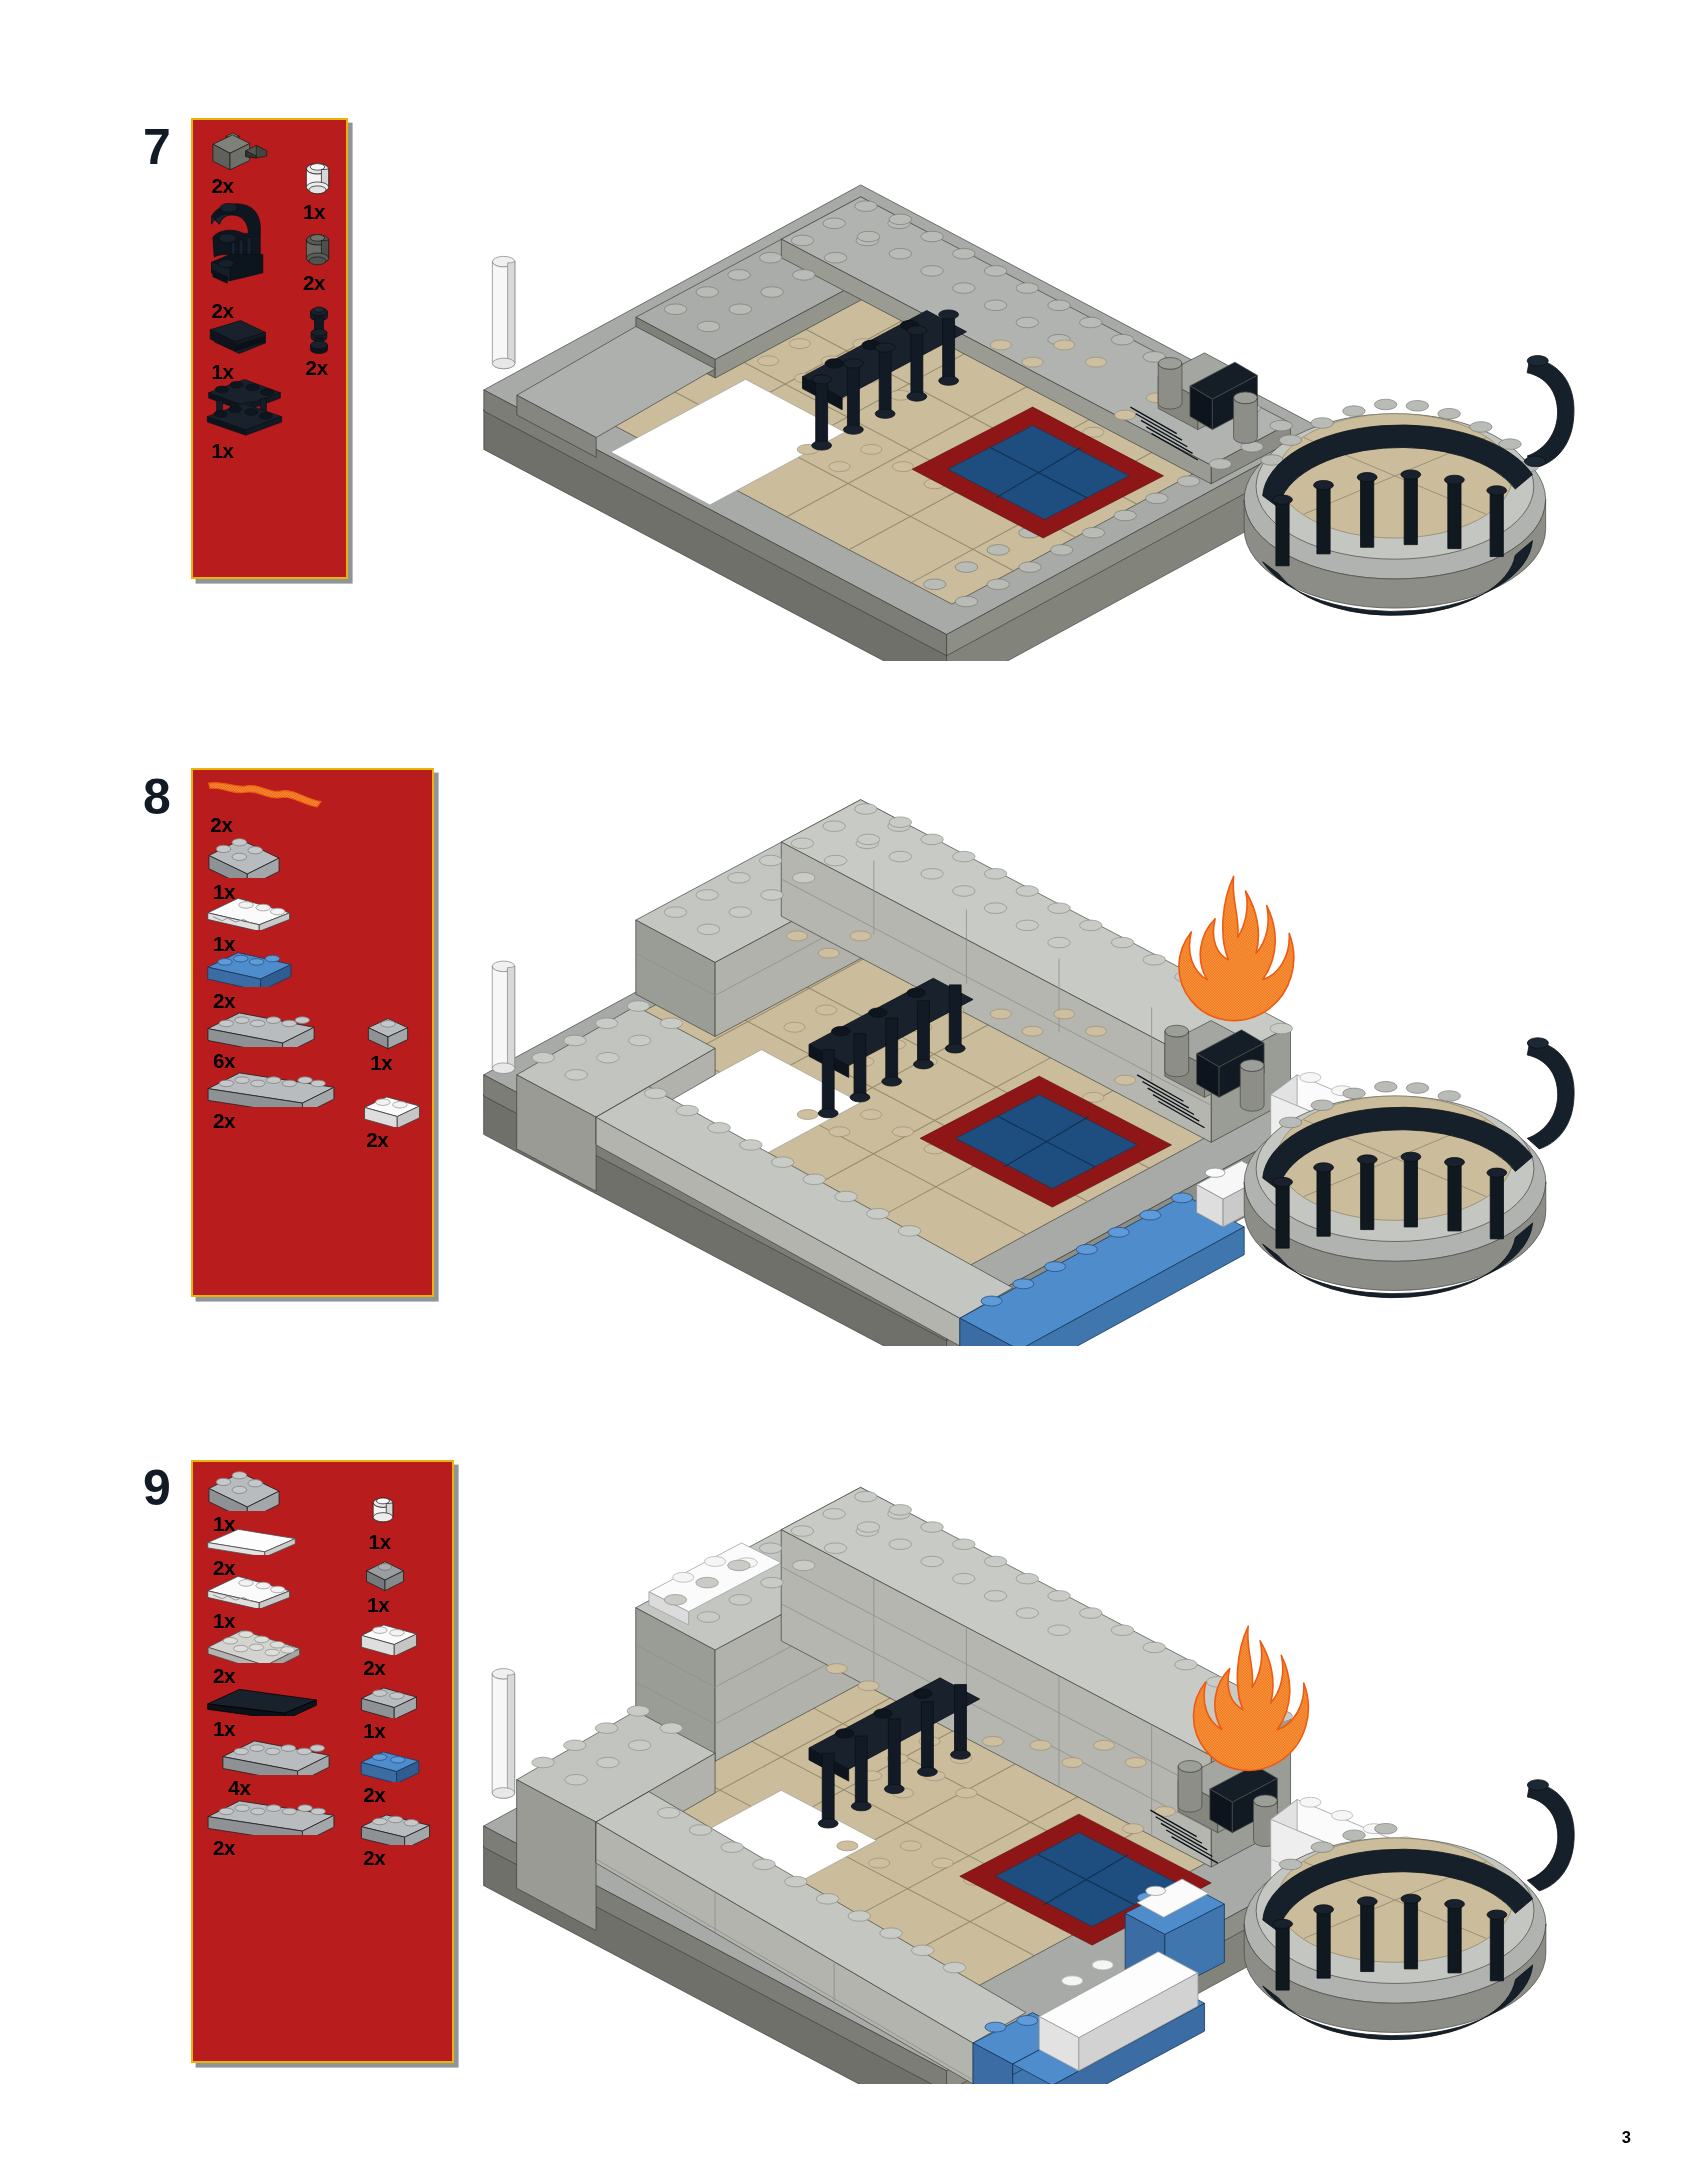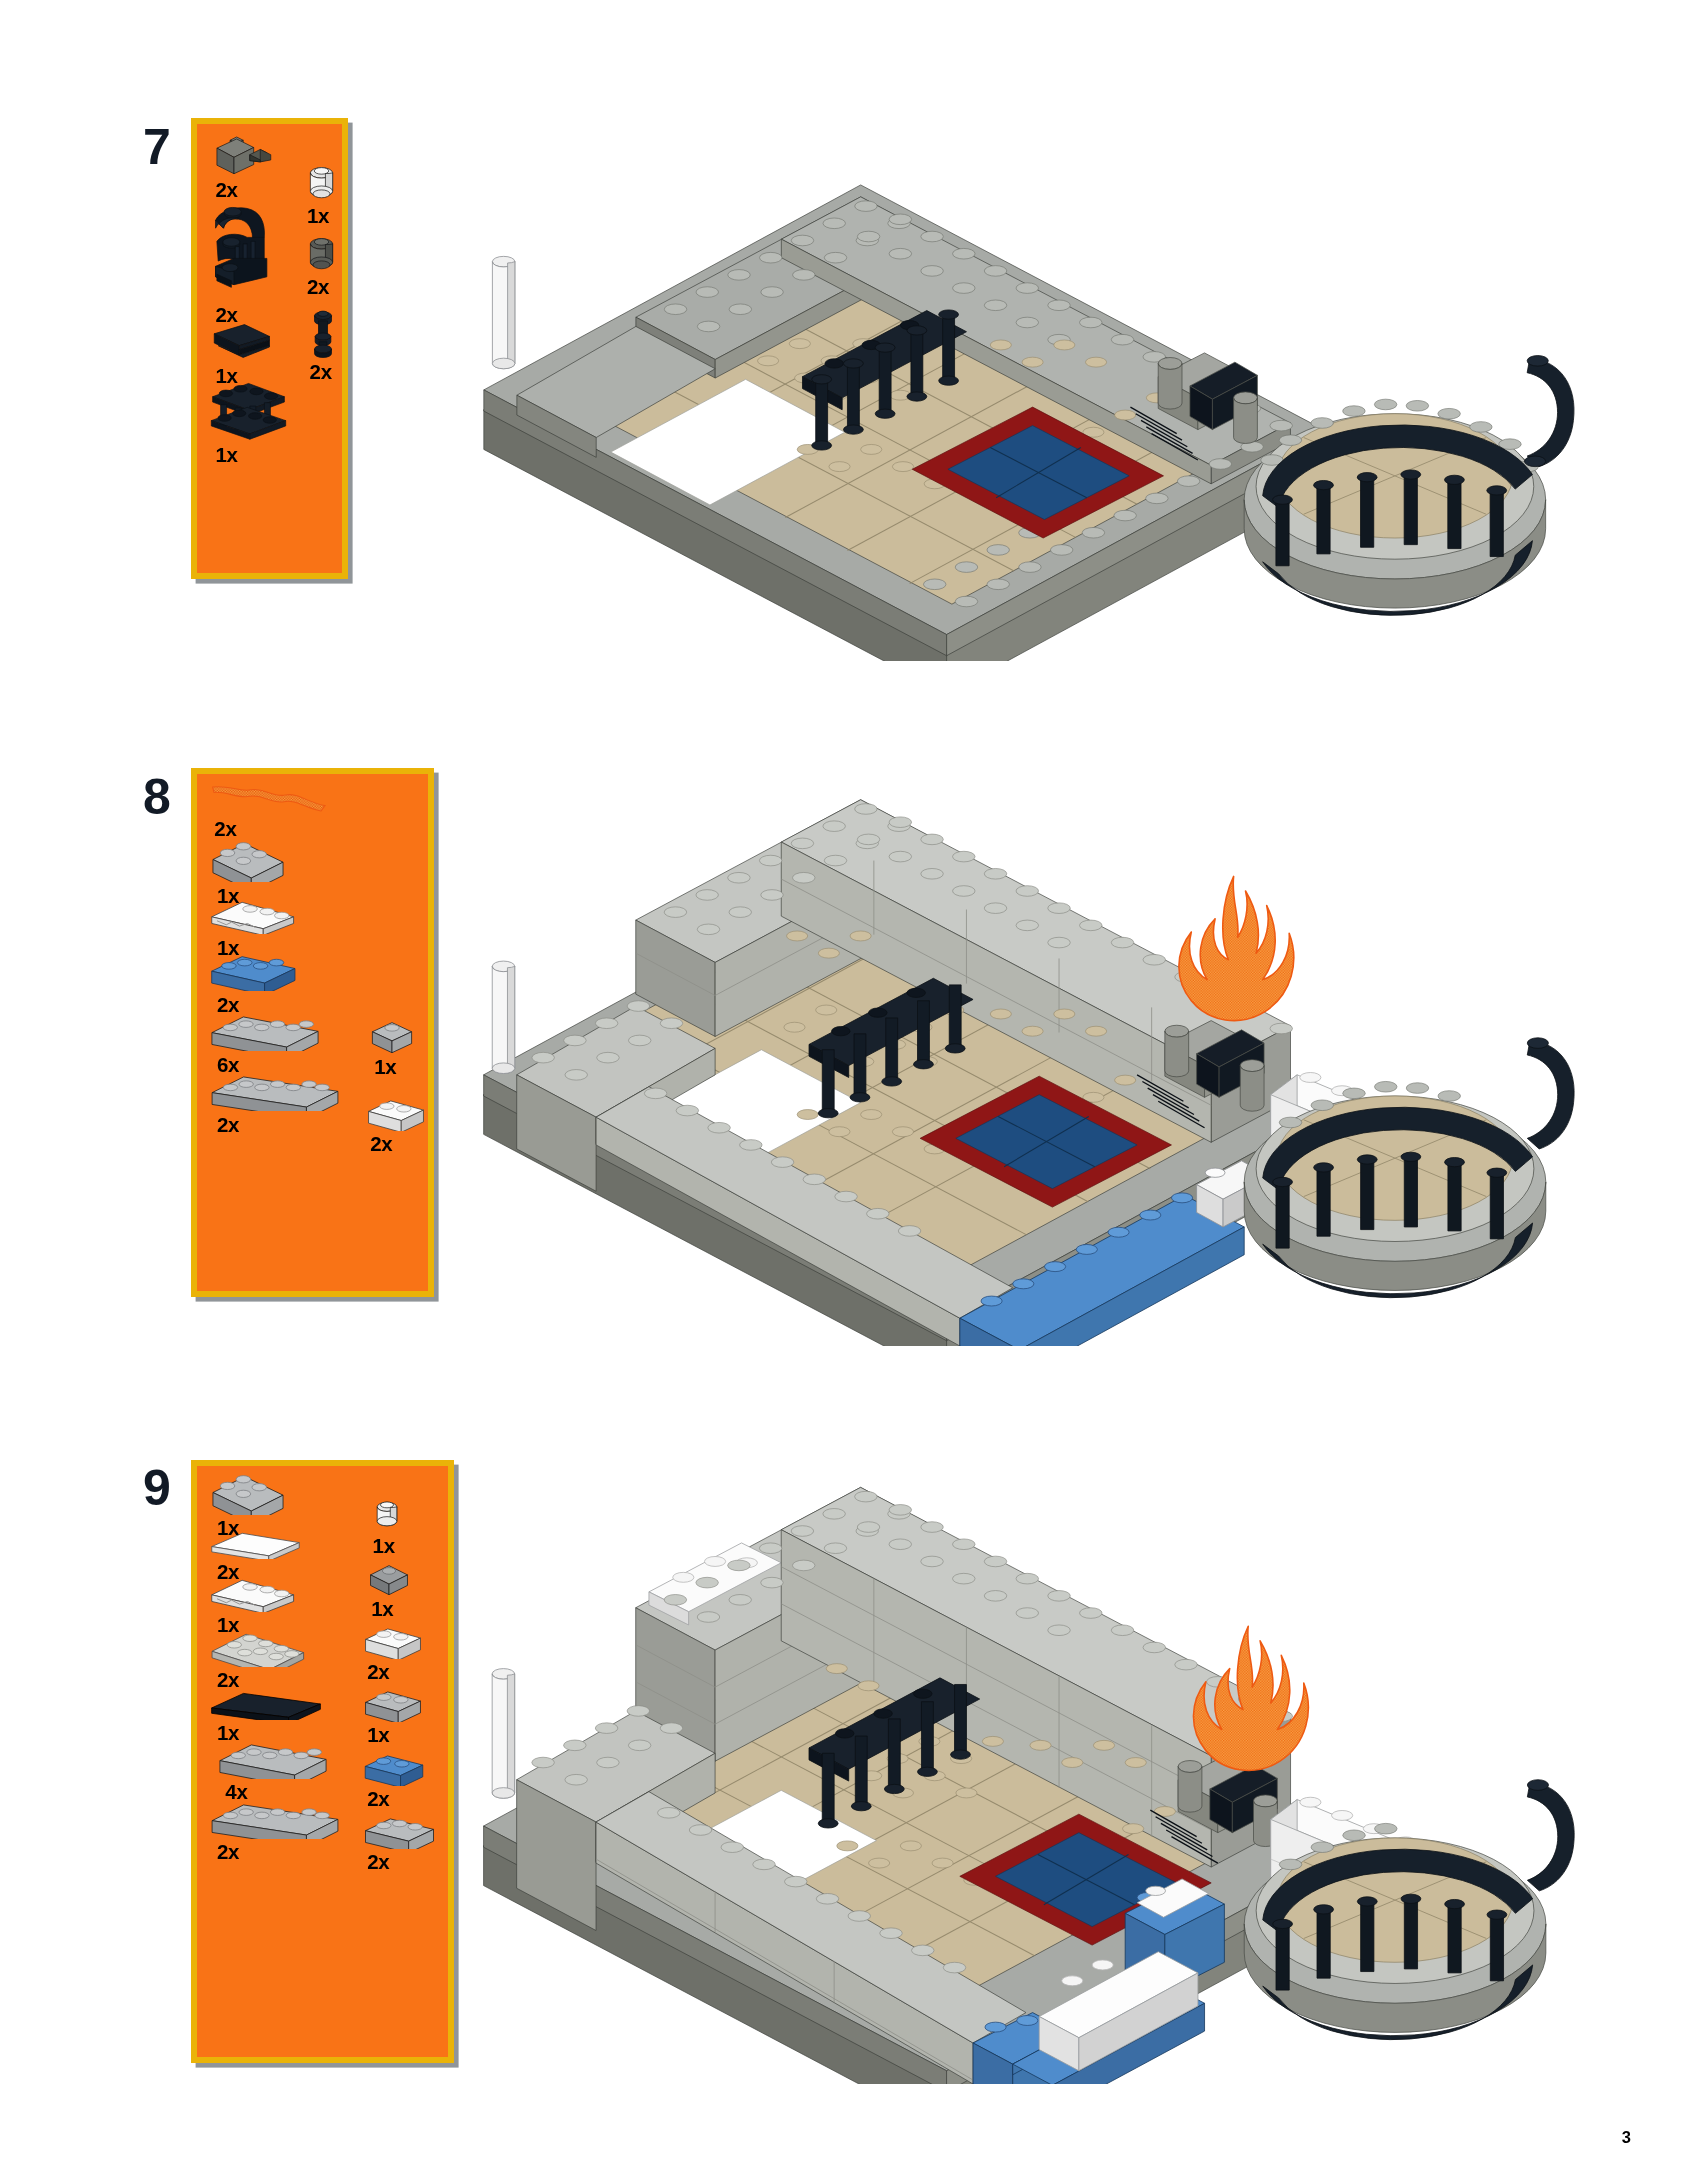--- a/index.html
+++ b/index.html
@@ -23,22 +23,22 @@
     font-weight: bold;
     font-size: 50px;
     color: #121a26;
     letter-spacing: -1.3px;
     line-height: 1;
   }
 
   
   .parts-box {
     position: absolute;
-    background: #f97316;
-    border: 6px solid #eab308;
+    background: #b91c1c;
+    border: 2px solid #eab308;
     box-shadow: 4.6px 4.6px 0 0 rgba(125,130,135,0.85);
     box-sizing: border-box;
   }
   .parts-col { position: absolute; }
   .part { position: absolute; text-align: center; }
   .part-qty {
     font-family: "Liberation Sans", sans-serif;
     font-weight: bold;
     font-size: 20.5px;
     color: #000;
@@ -1010,21 +1010,21 @@
               <g stroke="#000" stroke-width="1.2" stroke-linejoin="round">
                 <polygon points="4,24 52,2 168,18 120,38" fill="#18212c"></polygon>
                 <polygon points="4,24 4,32 120,48 120,38" fill="#0b1118"></polygon>
                 <polygon points="120,38 168,18 168,26 120,48" fill="#0d141d"></polygon>
               </g>
             </svg>
           </div>
           <span class="part-qty" style="margin-left:8px;">1x</span>
         </div>
 
-        <div class="part" style="left:11px; top:267px;">
+        <div class="part" style="left:18px; top:267px;">
           <div class="part-art" style="width:112px;height:38px;">
             <svg width="112" height="38" viewBox="0 0 170 58">
               <g stroke="#1c1e20" stroke-width="1.2" stroke-linejoin="round">
                 <polygon points="4,30 52,6 166,28 118,52" fill="#b9bcbe"></polygon>
                 <polygon points="4,30 4,48 118,70 118,52" fill="#8f9295"></polygon>
                 <polygon points="118,52 166,28 166,46 118,70" fill="#a4a7a9"></polygon>
                 <g fill="#c6c8ca" stroke="#7d8083">
                   <ellipse cx="32" cy="22" rx="11" ry="5"></ellipse>
                     <ellipse cx="56" cy="17" rx="11" ry="5"></ellipse>
                   <ellipse cx="80" cy="22" rx="11" ry="5"></ellipse>

